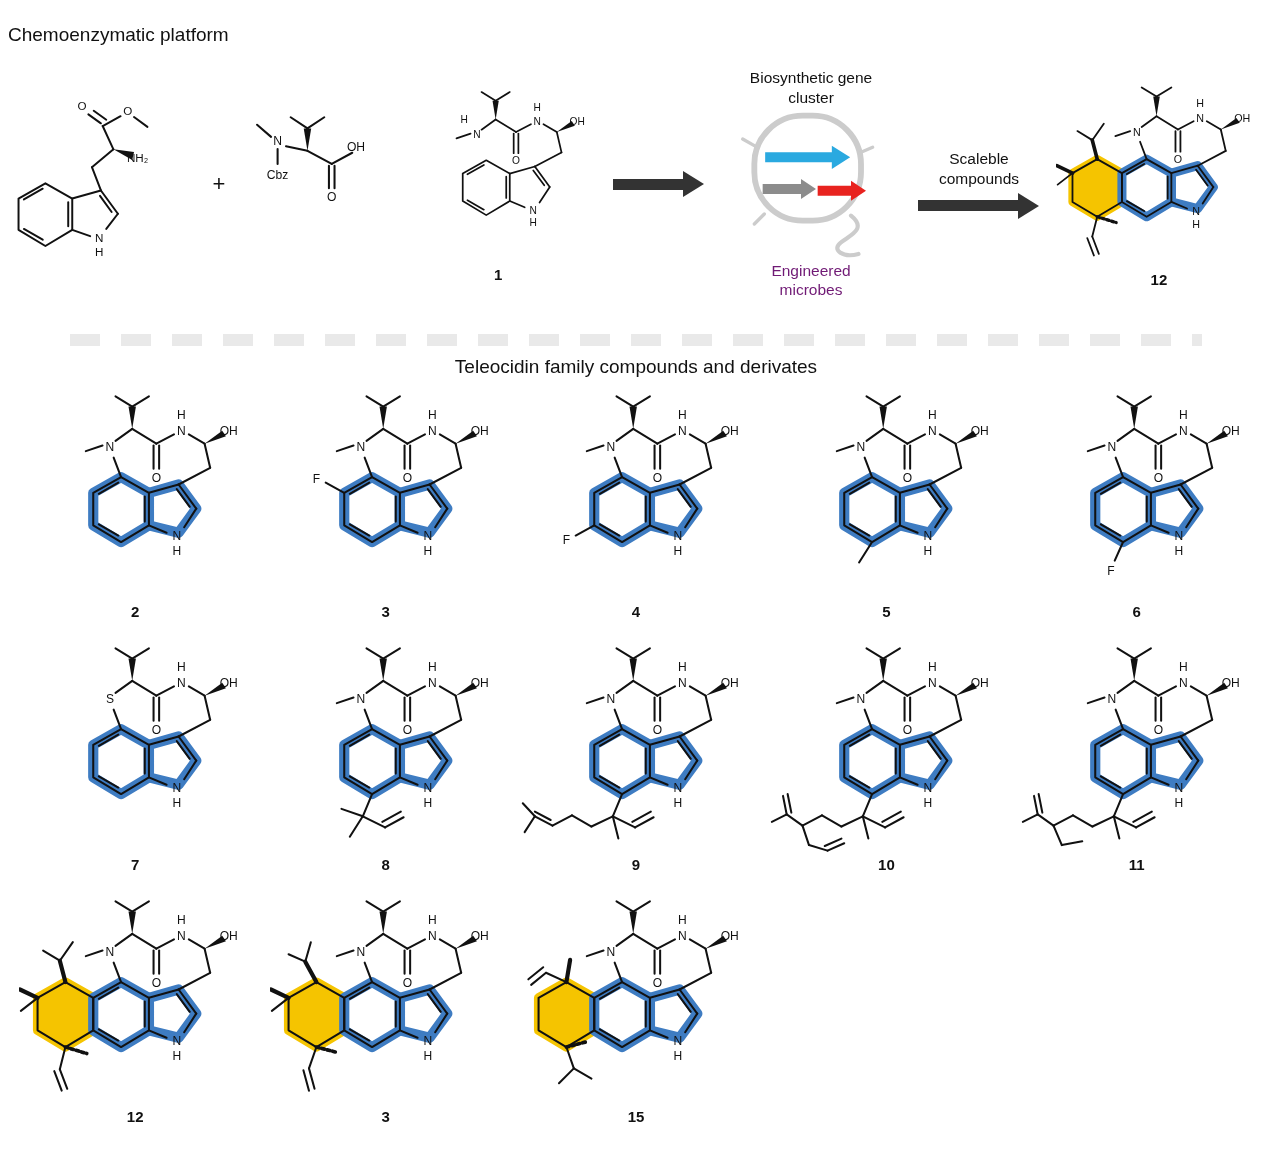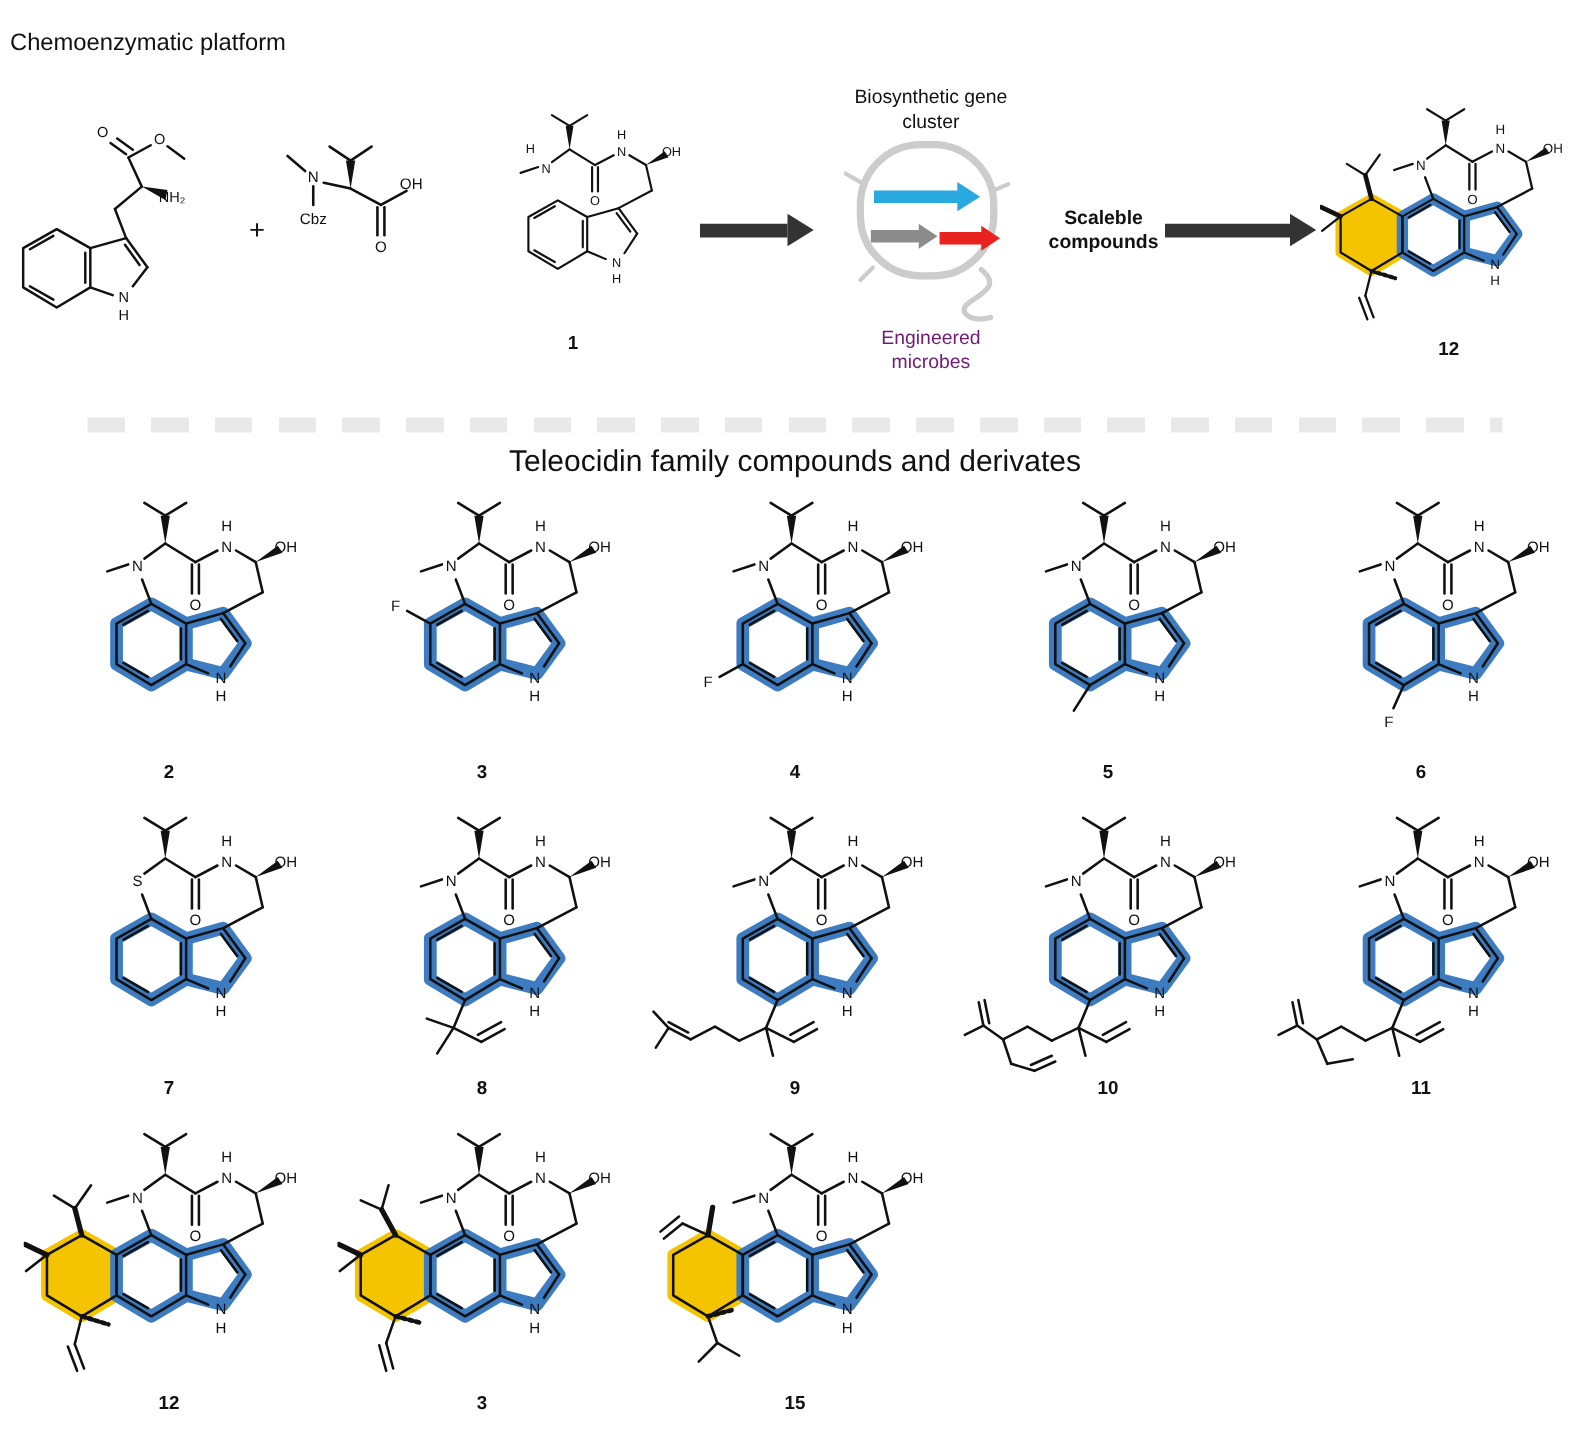--- a/index.html
+++ b/index.html
@@ -2,33 +2,33 @@
 <html><head>
 <meta charset="utf-8">
 <style>
   html,body{margin:0;padding:0;background:#ffffff;}
   body{width:1272px;height:1149px;overflow:hidden;font-family:"Liberation Sans",sans-serif;color:#111;}
   .page{width:100%;height:100%;box-sizing:border-box;padding:22px 4px 0 4px;}
   .page-title{font-size:19px;padding:2px 0 0 4px;}
   
   .scheme-row{display:flex;align-items:center;justify-content:space-between;padding:4px 6px 0 2px;height:268px;}
   .plus{font-size:22px;margin:0 2px;}
-  .step{display:flex;flex-direction:row;align-items:center;gap:5px;font-weight:bold;}
+  .step{display:flex;flex-direction:column;align-items:center;gap:5px;}
   .step-label{font-size:15.5px;text-align:center;line-height:1.25;}
   .step-label span{display:block;}
   .rxn-arrow{display:flex;align-items:center;}
   .rxn-arrow .shaft{height:11px;background:#333;}
   .rxn-arrow .head{width:0;height:0;border-left:21px solid #333;border-top:13px solid transparent;border-bottom:13px solid transparent;}
   .microbe-block{display:flex;flex-direction:column;align-items:center;gap:2px;}
   .caption{font-size:15.5px;text-align:center;line-height:1.25;}
   .caption span{display:block;}
   .caption.red{color:#701a75;}
   
   .divider{height:12px;margin:16px 66px 10px 66px;background:repeating-linear-gradient(90deg,#e9e9e9 0 30px,transparent 30px 51px);}
-  .section-title{font-size:24px;text-align:center;margin:2px 0 10px 0;}
+  .section-title{font-size:19px;text-align:center;margin:2px 0 10px 0;}
   
   #compound-grid{display:grid;grid-template-columns:repeat(5,1fr);row-gap:20px;padding:0 6px;}
   .compound{display:flex;flex-direction:column;align-items:center;}
   .compound svg{width:232px;height:auto;display:block;}
   #scheme-compound-1 .compound svg{width:196px;}
   #scheme-compound-12 .compound svg{width:206px;}
   .mol-number{font-size:15px;font-weight:bold;margin-top:0px;text-align:center;}
   
   svg.mol text, svg.smol text{font-family:"Liberation Sans",sans-serif;font-size:13px;fill:#111;text-anchor:middle;}
   svg .t-start{text-anchor:start;}

